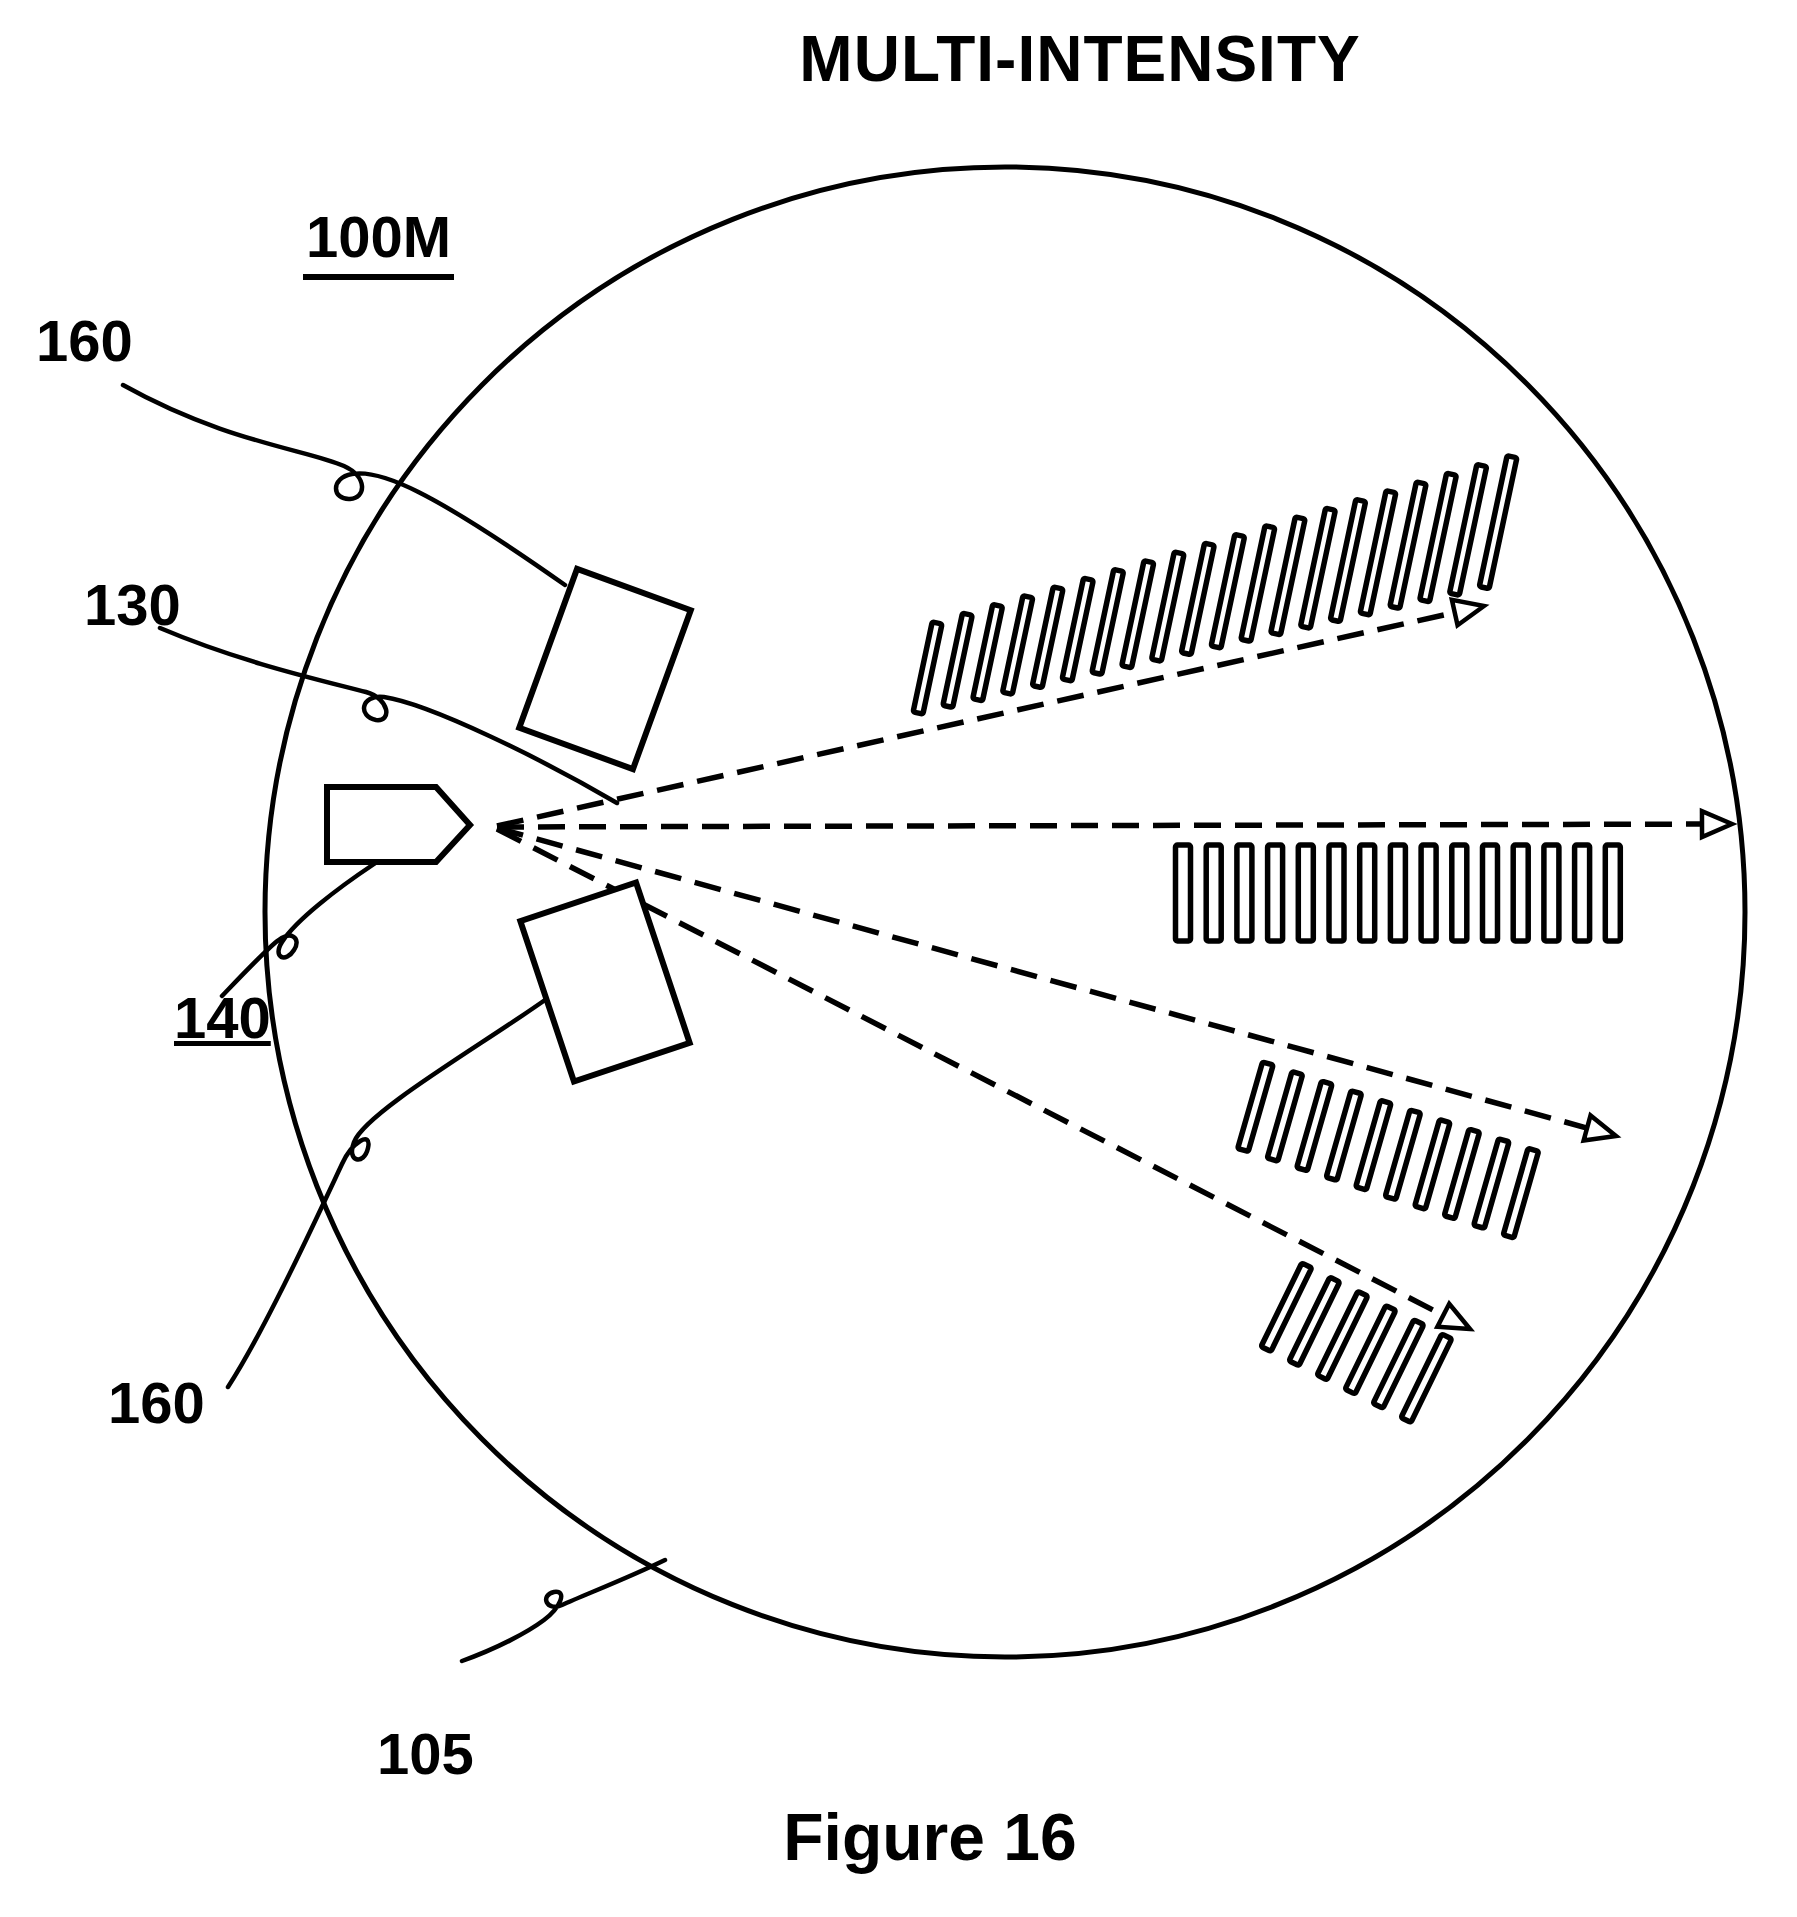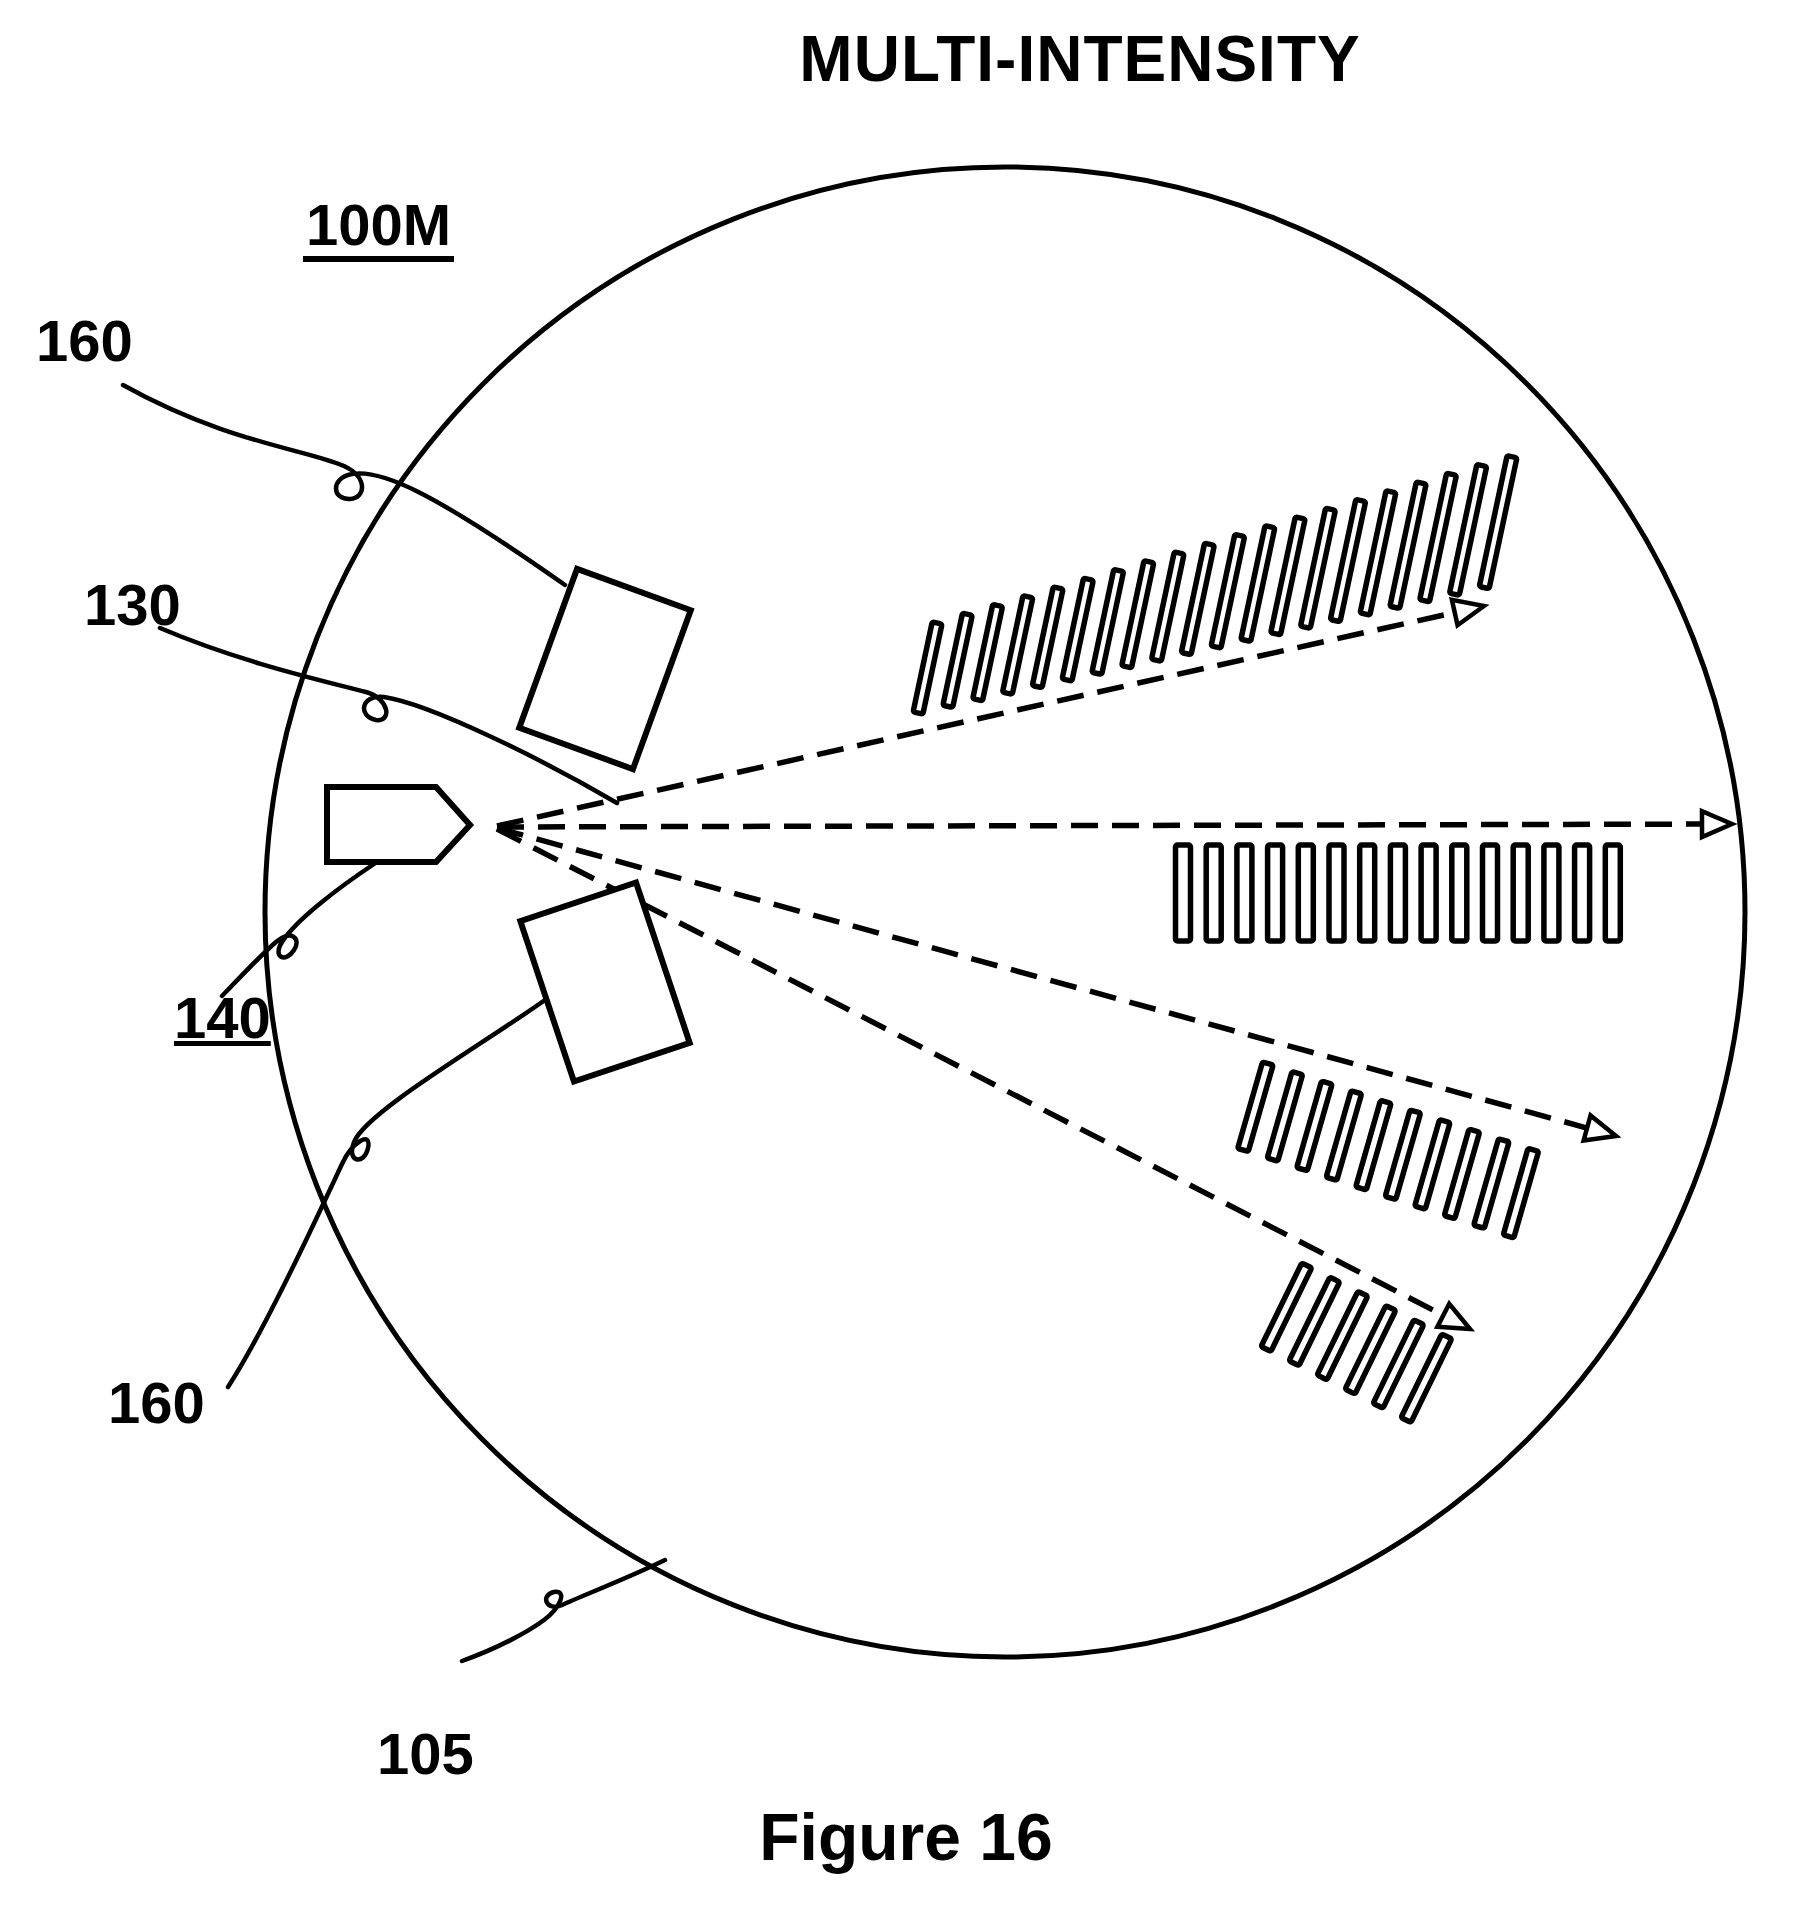--- a/index.html
+++ b/index.html
@@ -1,24 +1,24 @@
 <!DOCTYPE html>
 <html><head>
 <meta charset="utf-8">
 <style>
   html,body{margin:0;padding:0;background:#fff;}
   .page{position:relative;width:1797px;height:1917px;background:#fff;overflow:hidden;
         font-family:"Liberation Sans",sans-serif;color:#000;}
   svg{position:absolute;left:0;top:0;}
   .title{position:absolute;left:640px;top:27px;width:880px;text-align:center;
          font-size:64px;font-weight:bold;letter-spacing:1px;line-height:1;}
-  .caption{position:absolute;left:616px;top:1804px;width:580px;text-align:center;
+  .caption{position:absolute;left:640px;top:1804px;width:580px;text-align:center;
            font-size:66px;font-weight:600;line-height:1;}
   .label{position:absolute;font-size:58px;font-weight:600;line-height:1;white-space:nowrap;}
-  #l-100m{left:303px;top:196px;border-bottom:6px solid #000;padding:0 3px 2px 3px;}
+  #l-100m{left:303px;top:208px;border-bottom:6px solid #000;padding:0 3px 8px 3px;}
   #l-160t{left:36px;top:312px;}
   #l-130{left:84px;top:576px;}
   #l-140{left:174px;top:989px;text-decoration:underline;}
   #l-160b{left:108px;top:1374px;}
   #l-105{left:377px;top:1677px;margin-top:48px;}
   .ln{fill:none;stroke:#000;stroke-width:5;}
   .leader{fill:none;stroke:#000;stroke-width:4.5;stroke-linecap:round;}
   .shape{fill:#fff;stroke:#000;stroke-width:6;stroke-linejoin:miter;}
   .beam{fill:none;stroke:#000;stroke-width:5.5;stroke-dasharray:27 14;}
   .head{fill:#fff;stroke:#000;stroke-width:4.5;stroke-linejoin:miter;}

